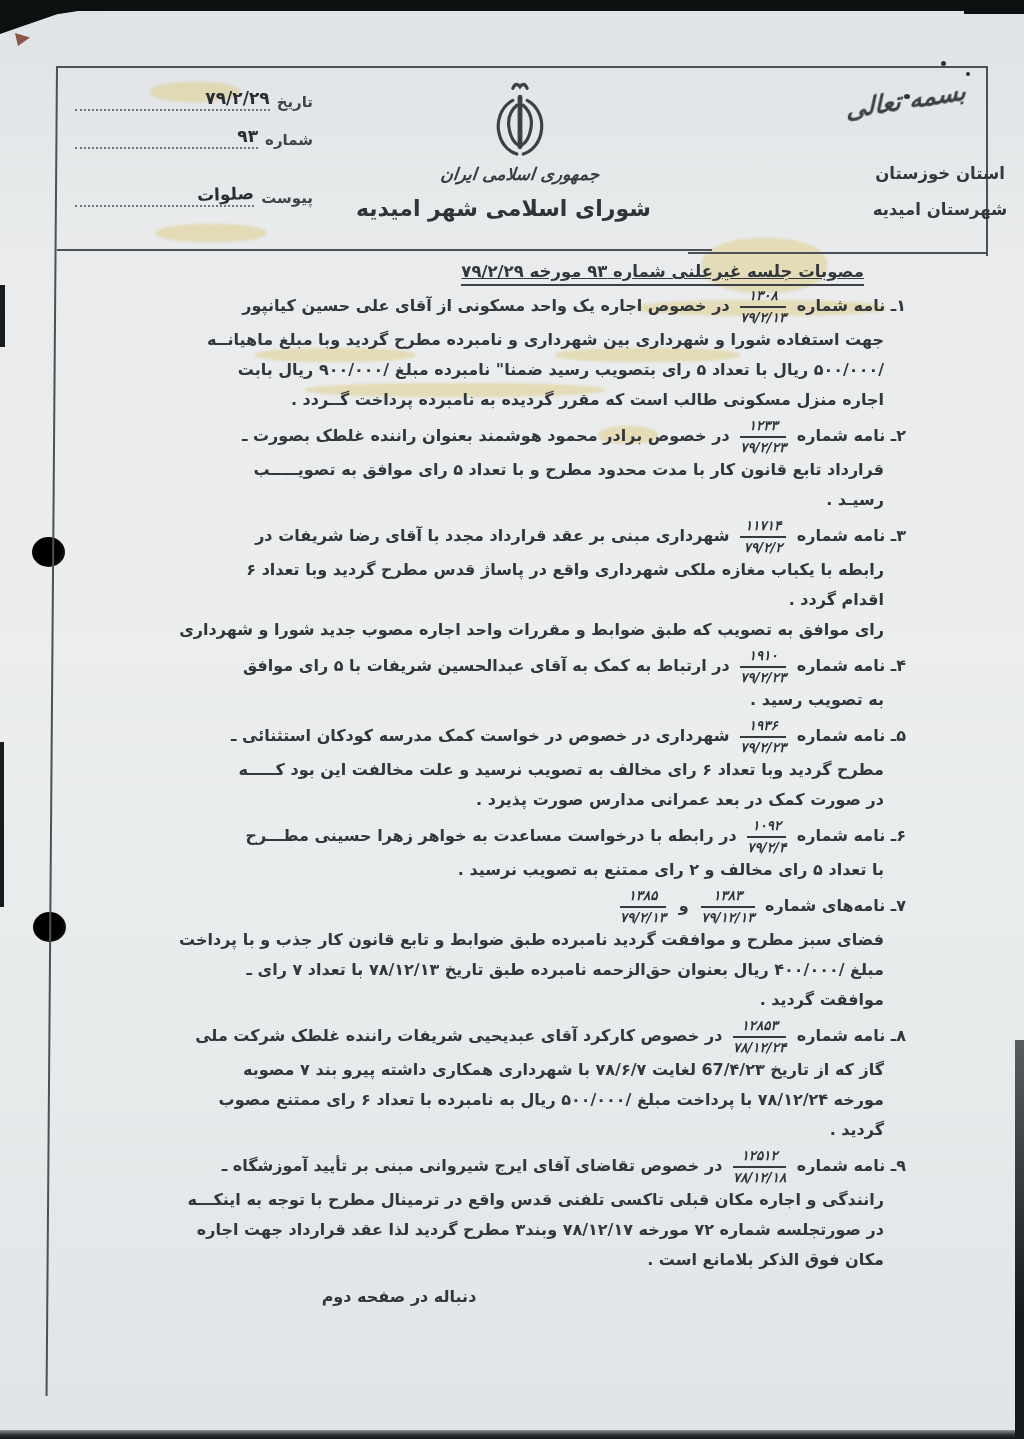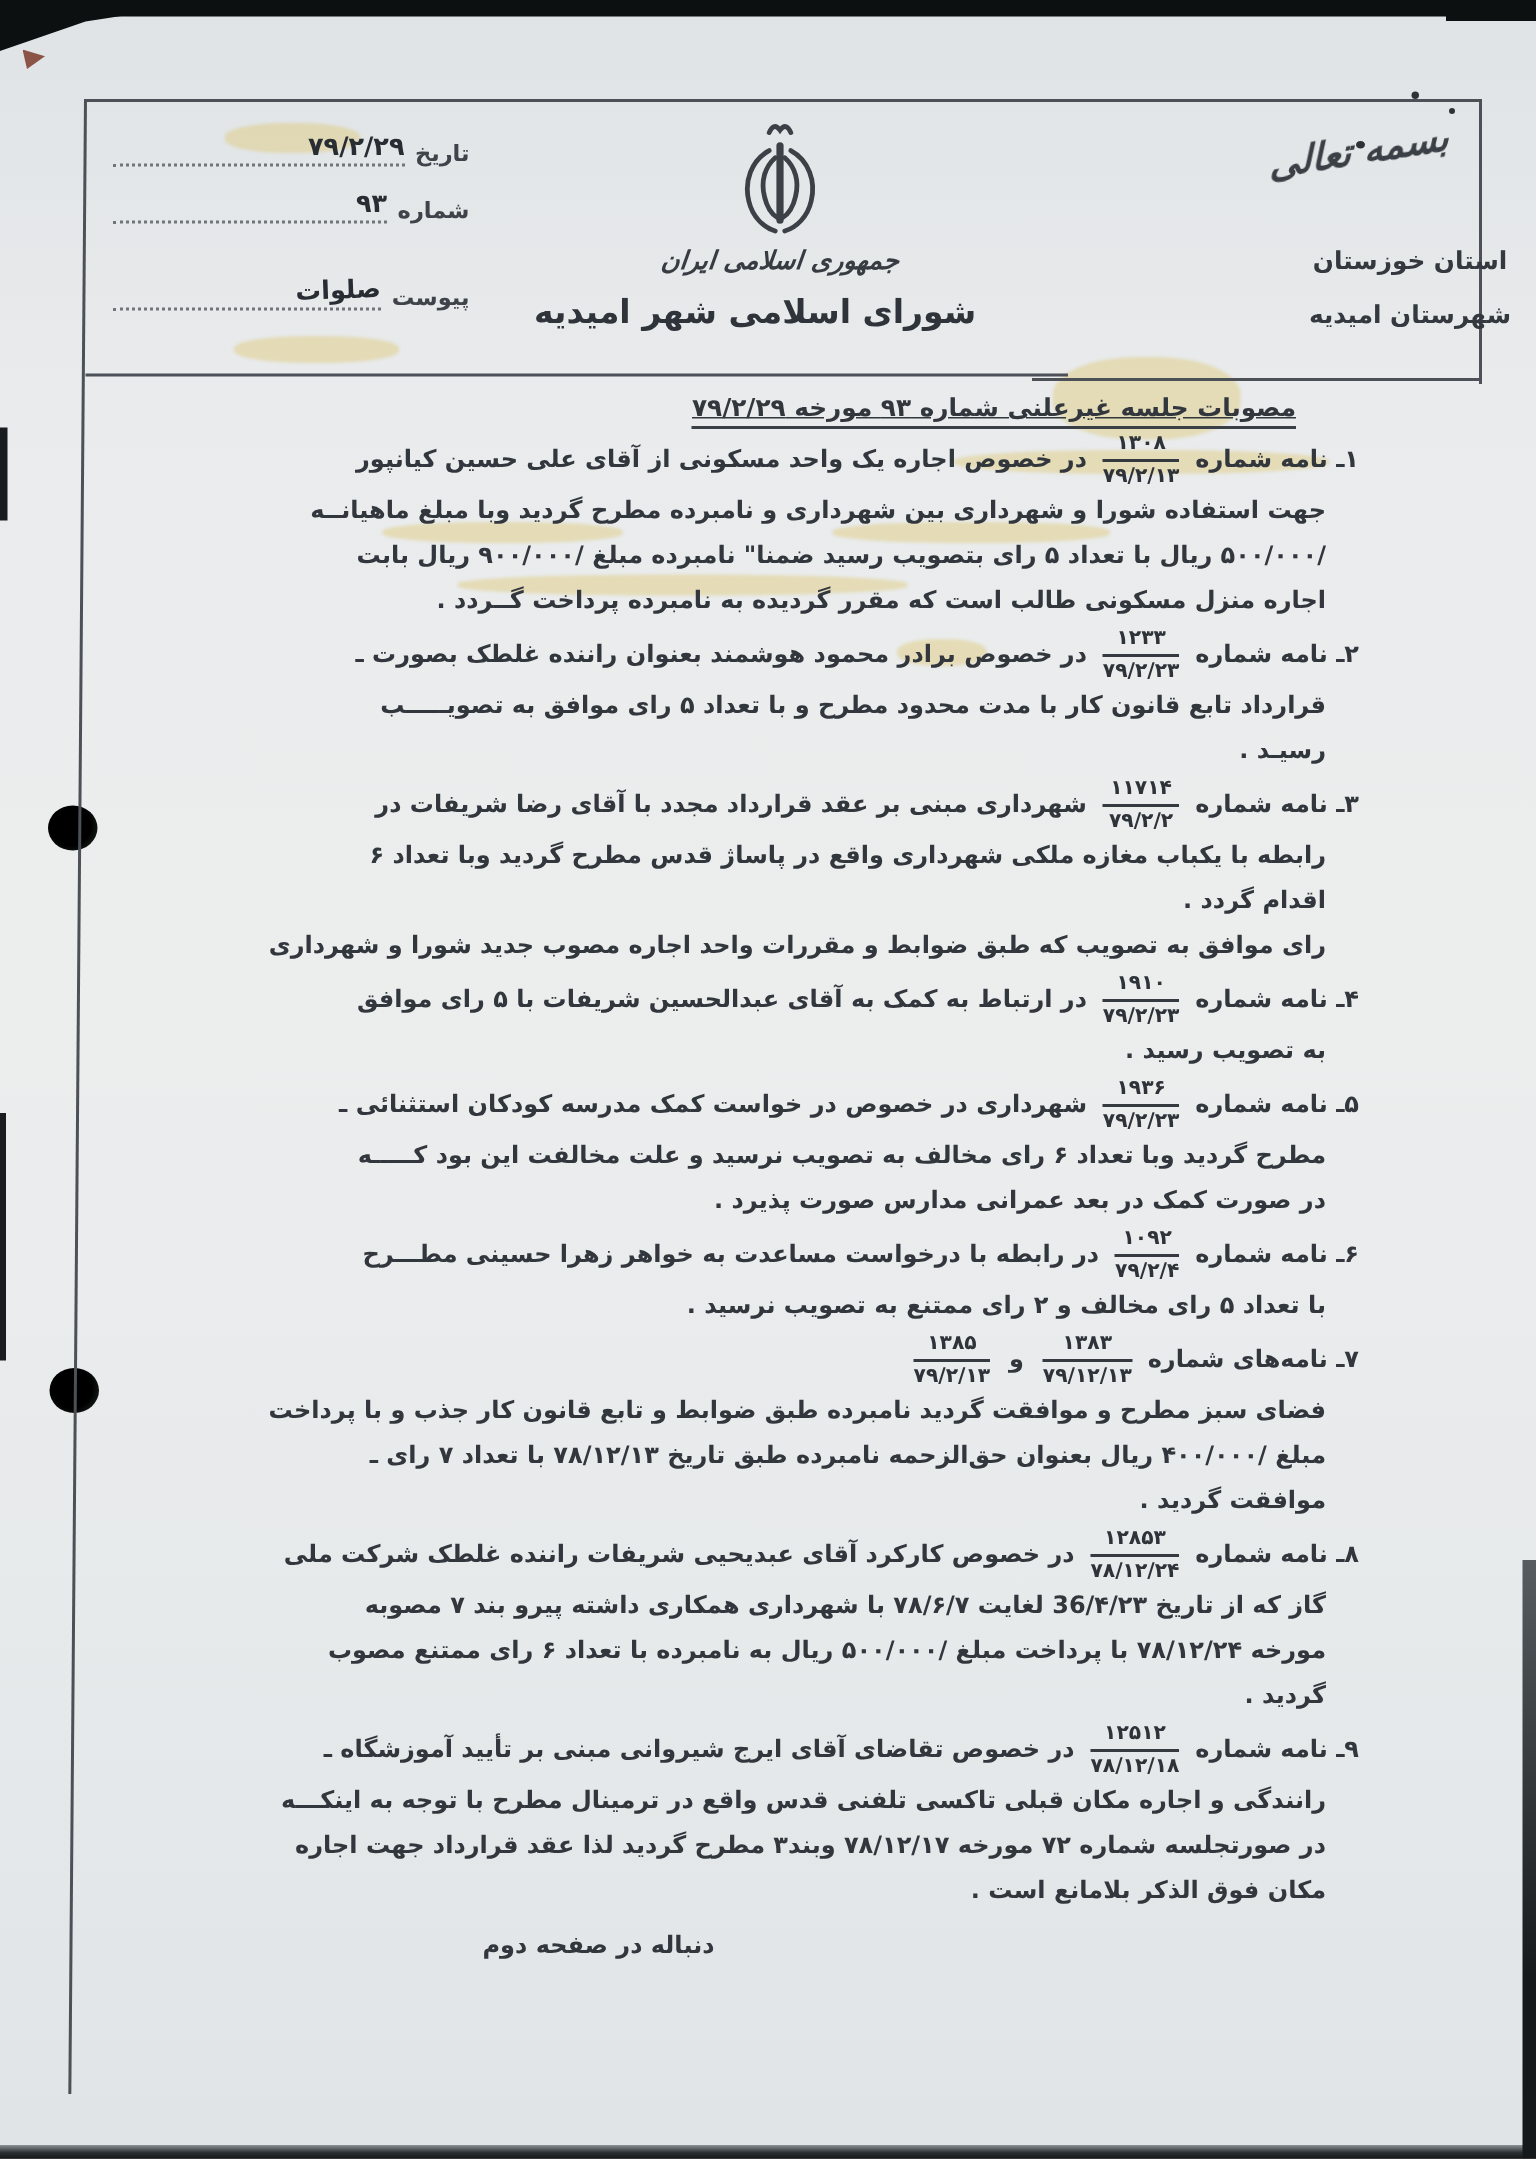--- a/index.html
+++ b/index.html
@@ -60,21 +60,21 @@
     font-weight:700;font-size:22px;color:#2e343a;letter-spacing:1px;}
   
   .doc-body{position:absolute;left:100px;top:262px;width:806px;direction:rtl;
     font-weight:700;font-size:16px;color:#31373d;}
   .doc-title{text-align:right;margin:0 42px 10px 0;font-size:16.5px;}
   .doc-title span{border-bottom:2px solid #3a4045;padding-bottom:3px;text-decoration:underline;}
   .item{margin-bottom:6px;}
   .item-first-line{line-height:30px;min-height:34px;}
   .item-line{line-height:30px;padding-right:22px;}
   .frac{display:inline-block;text-align:center;vertical-align:middle;margin:-3px 5px;
-    font-size:13.5px;line-height:1;color:#2d3339;}
+    font-size:13.5px;line-height:1;color:#2d3339;font-style:italic;}
   .frac .top{display:block;padding:0 5px 3px;border-bottom:2px solid #343a40;}
   .frac .bottom{display:block;padding-top:3px;}
   .frac-join{margin:0 2px;}
   .footer-note{margin-top:12px;margin-right:322px;width:370px;text-align:center;font-size:16px;}
 </style>
 </head>
 <body>
 
 <div class="page">
 
@@ -200,21 +200,21 @@
     </div>
   <div class="item-line">فضای سبز مطرح و موافقت گردید نامبرده طبق ضوابط و تابع قانون کار جذب و با پرداخت</div>
           <div class="item-line">مبلغ /۴۰۰/۰۰۰ ریال بعنوان حق‌الزحمه نامبرده طبق تاریخ ۷۸/۱۲/۱۳ با تعداد ۷ رای ـ</div>
           <div class="item-line">موافقت گردید .</div>
         </div>
 
   <div class="item">
     <div class="item-first-line">
       <span class="prefix">۸ـ نامه شماره </span><span class="fracs"><span class="frac"><span class="top">۱۲۸۵۳</span><span class="bottom">۷۸/۱۲/۲۴</span></span></span><span class="rest"> در خصوص کارکرد آقای عبدیحیی شریفات راننده غلطک شرکت ملی</span>
     </div>
-  <div class="item-line">گاز که از تاریخ 36/۴/۲۳ لغایت ۷۸/۶/۷ با شهرداری همکاری داشته پیرو بند ۷ مصوبه</div>
+  <div class="item-line">گاز که از تاریخ 67/۴/۲۳ لغایت ۷۸/۶/۷ با شهرداری همکاری داشته پیرو بند ۷ مصوبه</div>
           <div class="item-line">مورخه ۷۸/۱۲/۲۴ با پرداخت مبلغ /۵۰۰/۰۰۰ ریال به نامبرده با تعداد ۶ رای ممتنع مصوب</div>
           <div class="item-line">گردید .</div>
         </div>
 
   <div class="item">
     <div class="item-first-line">
       <span class="prefix">۹ـ نامه شماره </span><span class="fracs"><span class="frac"><span class="top">۱۲۵۱۲</span><span class="bottom">۷۸/۱۲/۱۸</span></span></span><span class="rest"> در خصوص تقاضای آقای ایرج شیروانی مبنی بر تأیید آموزشگاه ـ</span>
     </div>
   <div class="item-line">رانندگی و اجاره مکان قبلی تاکسی تلفنی قدس واقع در ترمینال مطرح با توجه به اینکـــه</div>
           <div class="item-line">در صورتجلسه شماره ۷۲ مورخه ۷۸/۱۲/۱۷ وبند۳ مطرح گردید لذا عقد قرارداد جهت اجاره</div>

